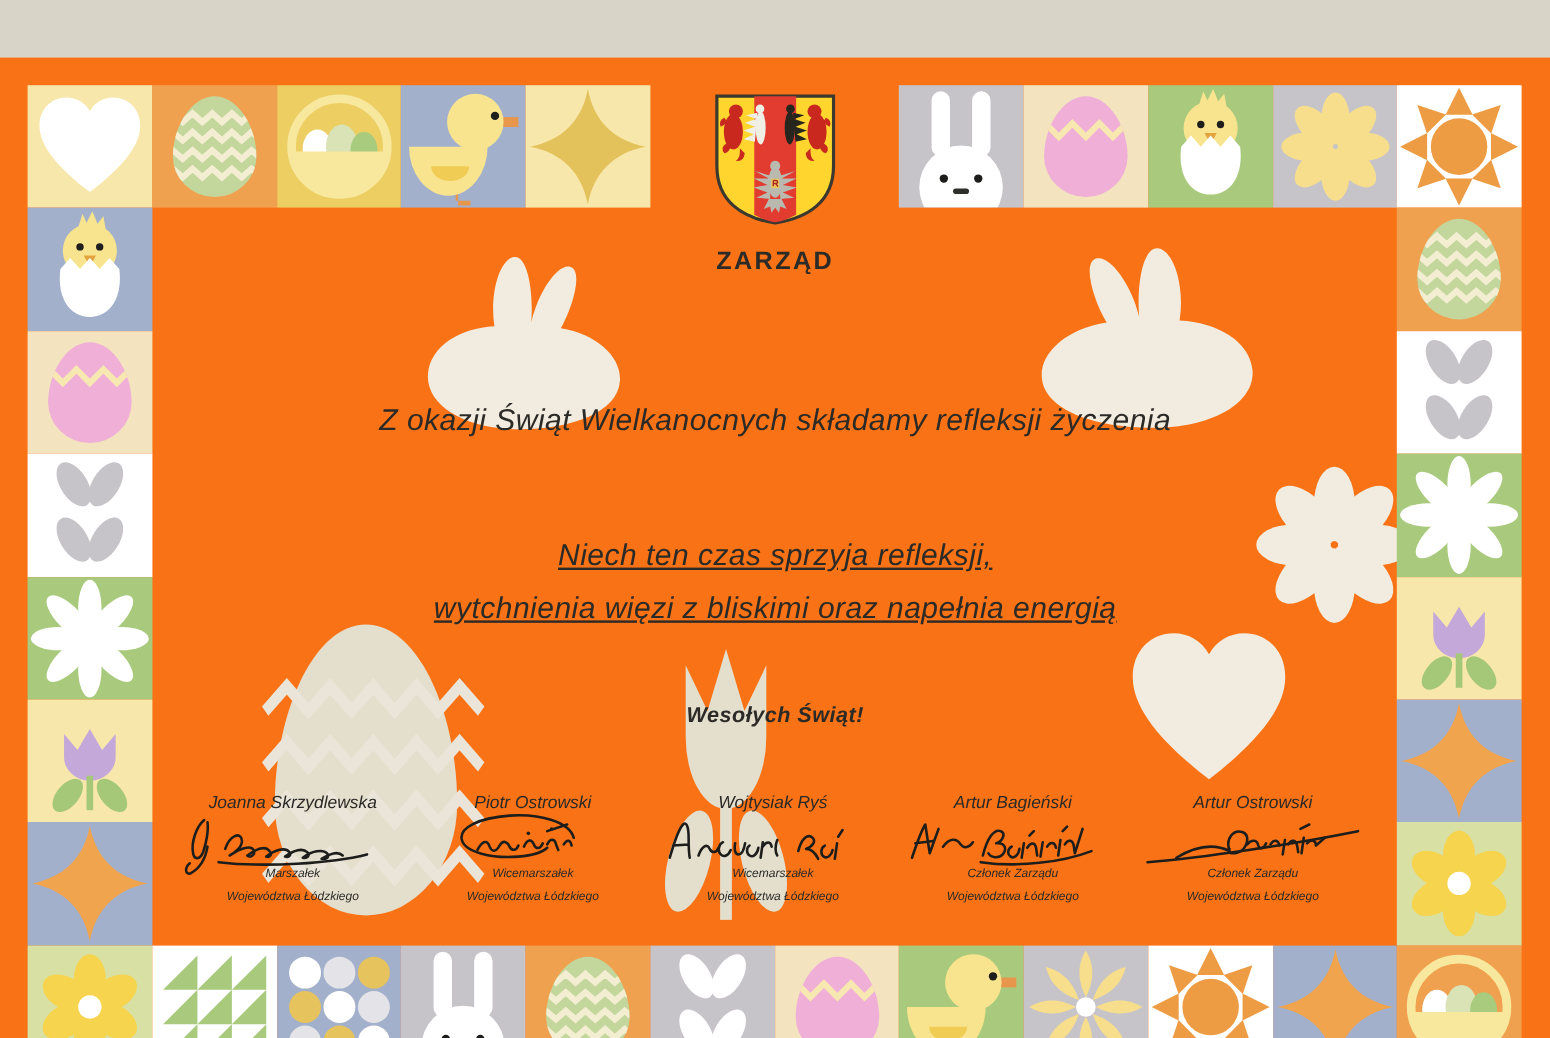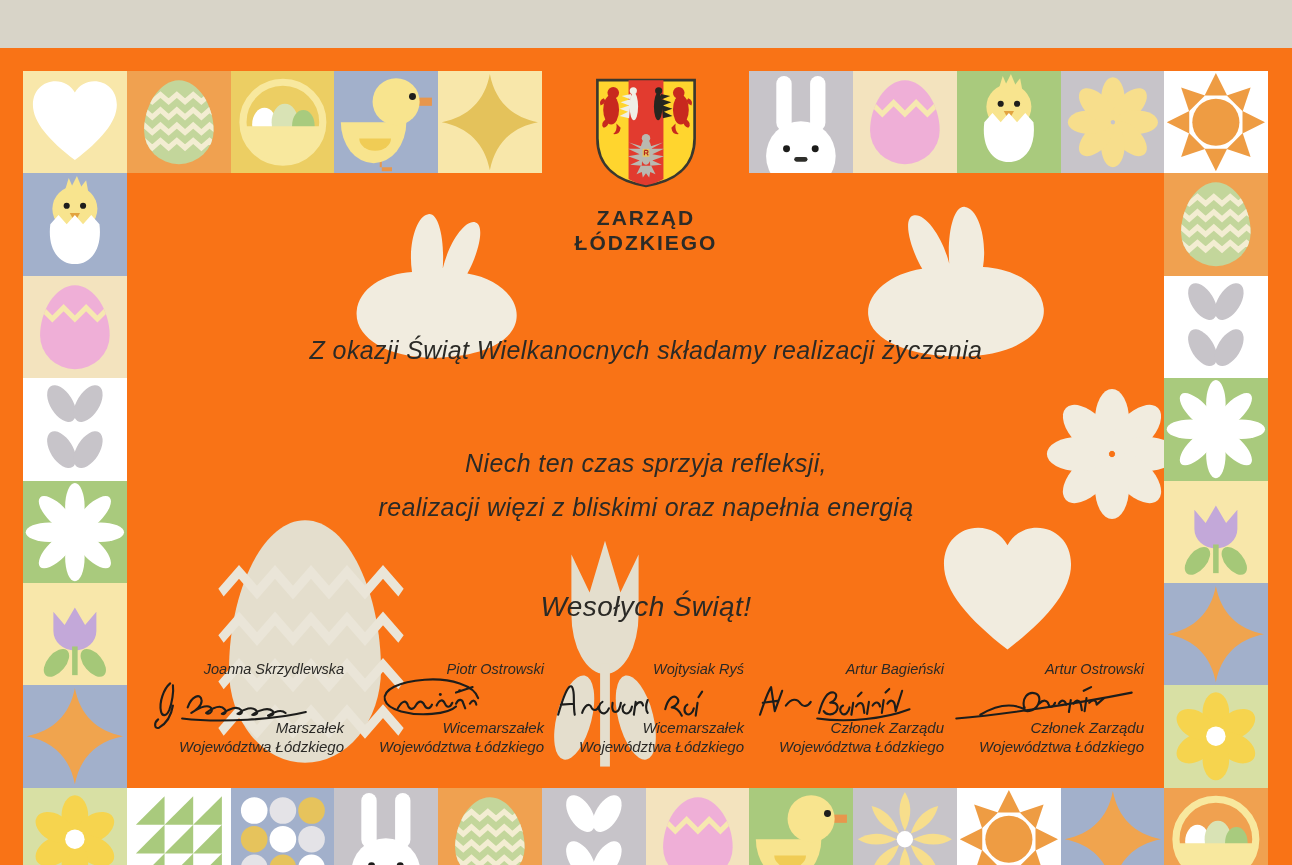--- a/index.html
+++ b/index.html
@@ -25,34 +25,34 @@
   .crest{position:absolute;left:593px;top:29px;width:106px;height:112px;}
   .crest svg{width:100%;height:100%;display:block;}
   .org-header{
     position:absolute;left:0;right:0;top:157px;text-align:center;
     font-weight:bold;font-size:21px;line-height:25px;letter-spacing:2px;
     color:#2C2B27;
   }
   .message{position:absolute;left:0;right:0;color:#2B2A26;text-align:center;
     font-style:italic;font-size:25px;line-height:44px;letter-spacing:0.4px;}
   .message.p1{top:280px;}
-  .message.p2{top:393px;}
-  .message.greet{top:537px;font-size:28px;}
+  .message.p2{top:393px;text-decoration:underline;}
+  .message.greet{top:526px;font-size:18px;font-weight:bold;}
   .message div{white-space:nowrap;}
   
   .signatures{
     position:absolute;left:144px;top:612px;width:984px;
     display:flex;justify-content:space-between;
   }
-  .sig{width:204px;text-align:right;color:#2A2926;}
+  .sig{width:204px;text-align:center;color:#2A2926;}
   .sig-name{font-style:italic;font-size:14.5px;line-height:18px;}
   .scrawl{width:200px;height:48px;margin:-2px -0px -10px 0;overflow:visible;}
   .scrawl path{fill:none;stroke:#1D1D1B;stroke-width:2.3;stroke-linecap:round;stroke-linejoin:round;}
   .scrawl circle{fill:#1D1D1B;}
-  .sig-title{font-style:italic;font-size:15px;line-height:19px;}
+  .sig-title{font-style:italic;font-size:10px;line-height:19px;}
   .hidden-defs{position:absolute;width:0;height:0;overflow:hidden;}
 </style>
 </head>
 <body>
 
 <div class="canvas" style="background: #f97316; margin-top: 48px;">
 
   <svg class="hidden-defs" aria-hidden="true">
     <defs>
       <clipPath id="clip-egg">
@@ -497,29 +497,28 @@
           <path d="M53 66 l13 -4 -11 6 12 0 -11 5 11 2 -11 4 9 4 -11 1 Z"></path>
           <path d="M45 84 l-4 8 5 -2 1 5 3 -4 3 4 1 -5 5 2 -4 -8 Z"></path>
         </g>
         <rect x="46.8" y="68" width="6.4" height="7.5" fill="#E8C75F"></rect>
         <path d="M48.5 69.5 v4.5 M48.5 69.5 h2 q1.4 0 1.4 1.2 q0 1.2 -1.4 1.2 h-2 M50.5 71.9 l1.6 2.3" stroke="#B02820" stroke-width="1.1" fill="none"></path>
       </svg>
     </div>
 
     <div class="org-header">
       <div>ZARZĄD</div>
-      <div>ŁÓDZKIEGO</div>
     </div>
 
     <div class="message p1">
-      <div>Z okazji Świąt Wielkanocnych składamy realizacji życzenia</div>
+      <div>Z okazji Świąt Wielkanocnych składamy refleksji życzenia</div>
     </div>
     <div class="message p2">
       <div>Niech ten czas sprzyja refleksji,</div>
-      <div>realizacji więzi z bliskimi oraz napełnia energią</div>
+      <div>wytchnienia więzi z bliskimi oraz napełnia energią</div>
     </div>
     <div class="message greet">
       <div>Wesołych Świąt!</div>
     </div>
 
     <div class="signatures">
 
       <div class="sig">
         <div class="sig-name">Joanna Skrzydlewska</div>
         <svg class="scrawl" viewBox="0 0 210 52">

